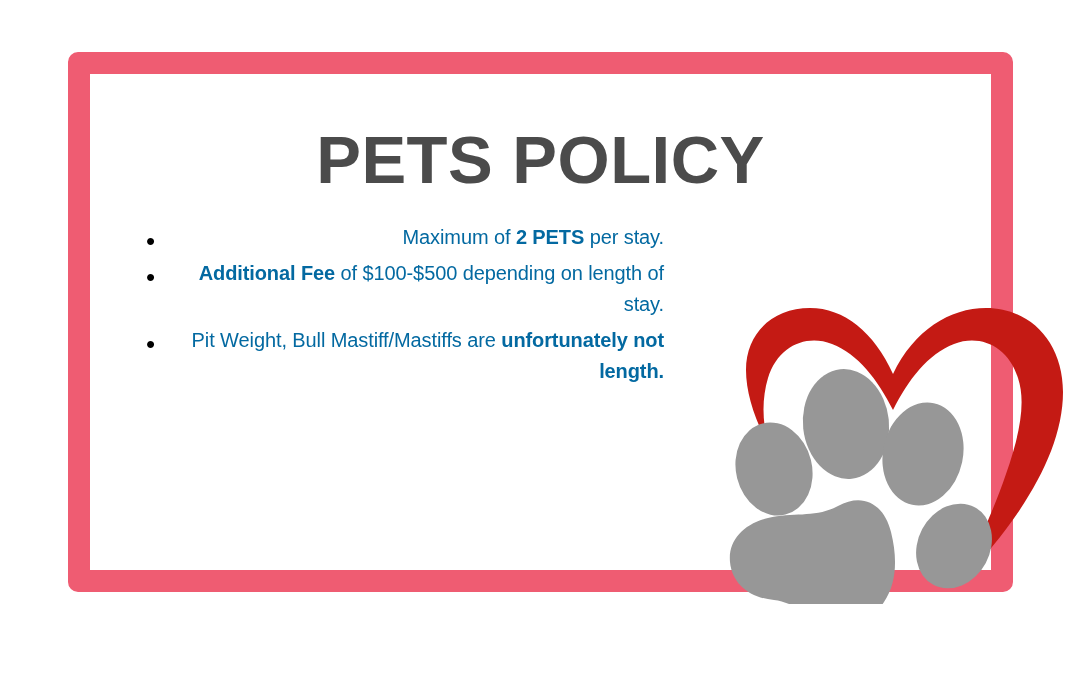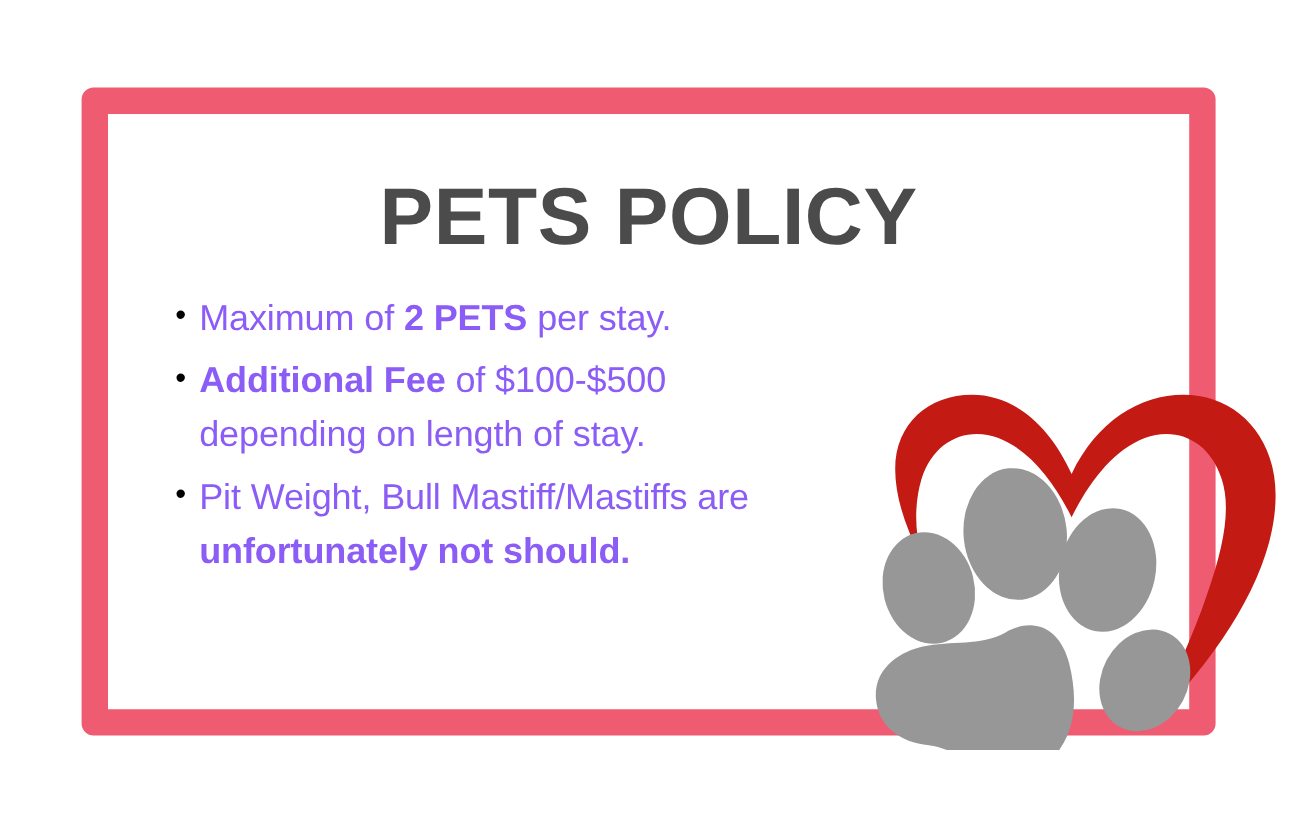--- a/index.html
+++ b/index.html
@@ -19,21 +19,21 @@
     position: relative;
     width: 1080px;
     height: 700px;
     background: #ffffff;
   }
 
   
   #frame {
     position: absolute;
     left: 68px;
-    top: 73px;
+    top: 52px;
     width: 945px;
     height: 540px;
     box-sizing: border-box;
     border: 22px solid #ef5c72;
     border-radius: 10px;
     background: #ffffff;
   }
 
   
   #title {
@@ -59,25 +59,26 @@
     width: 520px;
     margin: 0;
     padding: 0;
     list-style: none;
   }
   #bullets li {
     position: relative;
     padding-left: 22px;
     margin: 0 0 6px 0;
     font-family: "Liberation Sans", sans-serif;
-    font-size: 30px;
+    font-size: 20px;
     font-weight: normal;
-    color: #8b5cf6;
+    color: #0369a1;
     line-height: 1.52;
     letter-spacing: -0.1px;
+    text-align: right;
   }
   #bullets li::before {
     content: "\2022";
     position: absolute;
     left: 2px;
     top: 0;
     font-size: 26px;
     line-height: 1.52;
     color: #000000;
   }
@@ -104,21 +105,21 @@
 
 <div id="poster">
 
   <div id="frame" style="border-color: rgb(239, 92, 114);">
 
     <div id="title" style="color: rgb(75, 75, 75);">PETS POLICY</div>
 
     <ul id="bullets">
         <li><span>Maximum of </span><b>2 PETS</b><span> per stay.</span></li>
         <li><b>Additional Fee</b><span> of $100-$500 depending on length of stay.</span></li>
-        <li><span>Pit Weight, Bull Mastiff/Mastiffs are </span><b>unfortunately not should.</b></li>
+        <li><span>Pit Weight, Bull Mastiff/Mastiffs are </span><b>unfortunately not length.</b></li>
       </ul>
 
     <div id="graphic">
       <svg viewBox="0 0 350 330" xmlns="http://www.w3.org/2000/svg">
 
         <path d="M175 100
                  C 196 56, 232 34, 268 34
                  C 312 34, 345 68, 345 118
                  C 345 180, 300 248, 246 304
                  C 258 272, 276 236, 288 200

